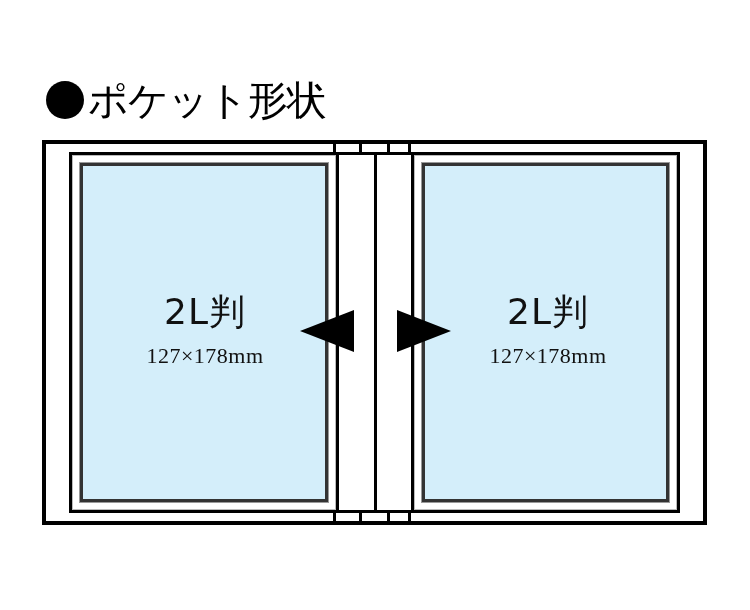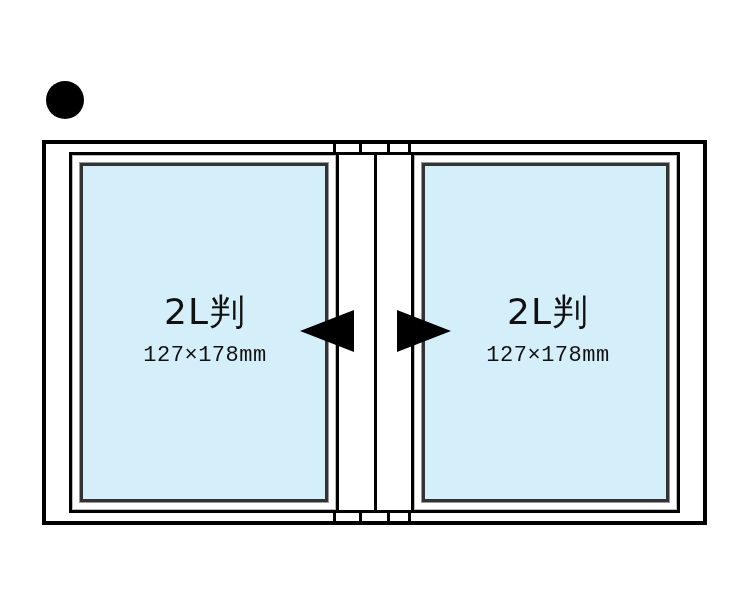--- a/index.html
+++ b/index.html
@@ -62,21 +62,21 @@
       font-weight: normal;
       font-size: 36px;
       line-height: 40px;
       color: #111;
       white-space: nowrap;
       text-align: center;
       letter-spacing: 1px;
     }
     .label-sub {
       position: absolute;
-      font-family: Liberation Mono, monospace;
+      font-family: Liberation Serif, serif;
       font-size: 22px;
       line-height: 26px;
       color: #111;
       white-space: nowrap;
       text-align: center;
       letter-spacing: 0.5px;
     }
     .arrow-left {
       position: absolute;
       width: 0; height: 0;
@@ -89,21 +89,21 @@
       width: 0; height: 0;
       border-top: 21px solid transparent;
       border-bottom: 21px solid transparent;
       border-left: 54px solid #000;
     }
   </style>
 </head>
 <body>
 
 <div class="title">
-  <span class="bullet"></span>
+  <span class="bullet"></span><span>ポケット形状</span>
 </div>
 
 <div class="abs outer"></div>
 
 <div class="abs spine-top" style="left:333px; top:140px; width:29px; height:15px;"></div>
 <div class="abs spine-top" style="left:359px; top:140px; width:31px; height:15px;"></div>
 <div class="abs spine-top" style="left:387px; top:140px; width:24px; height:15px;"></div>
 
 <div class="abs spine-bottom" style="left:333px; top:510px; width:29px; height:15px;"></div>
 <div class="abs spine-bottom" style="left:359px; top:510px; width:31px; height:15px;"></div>

